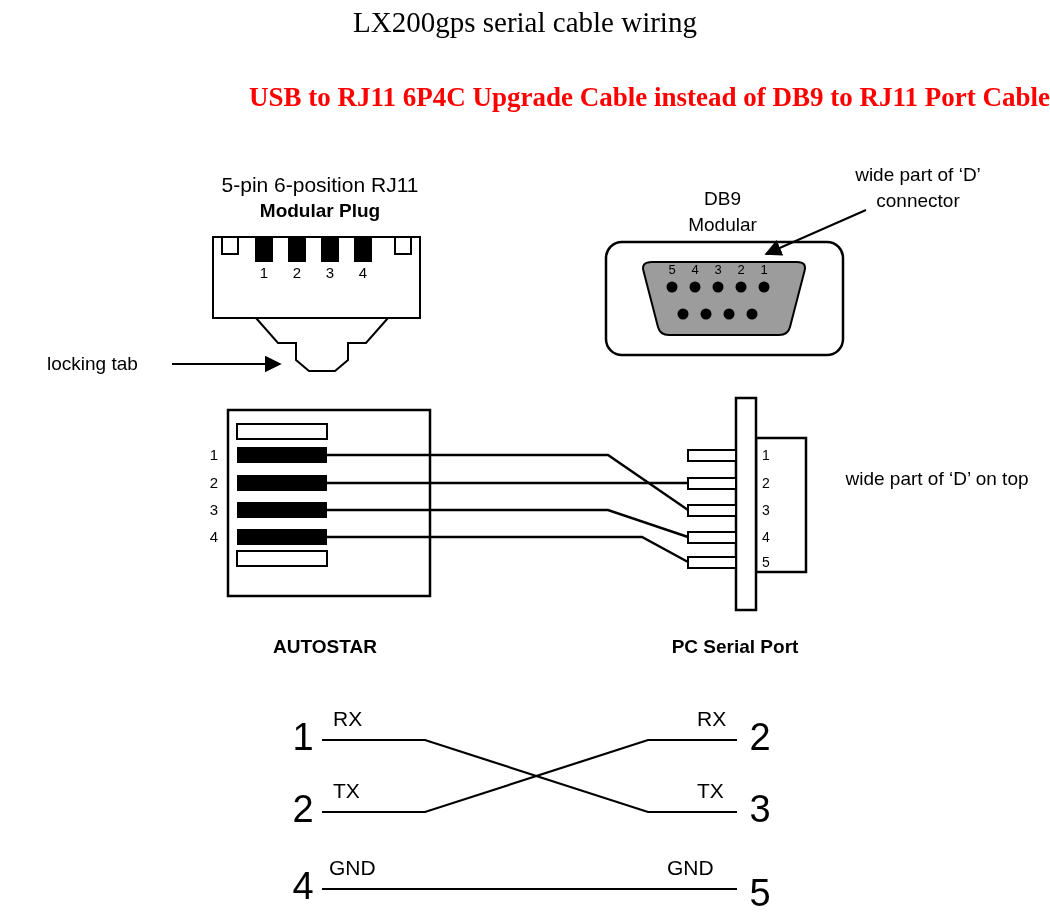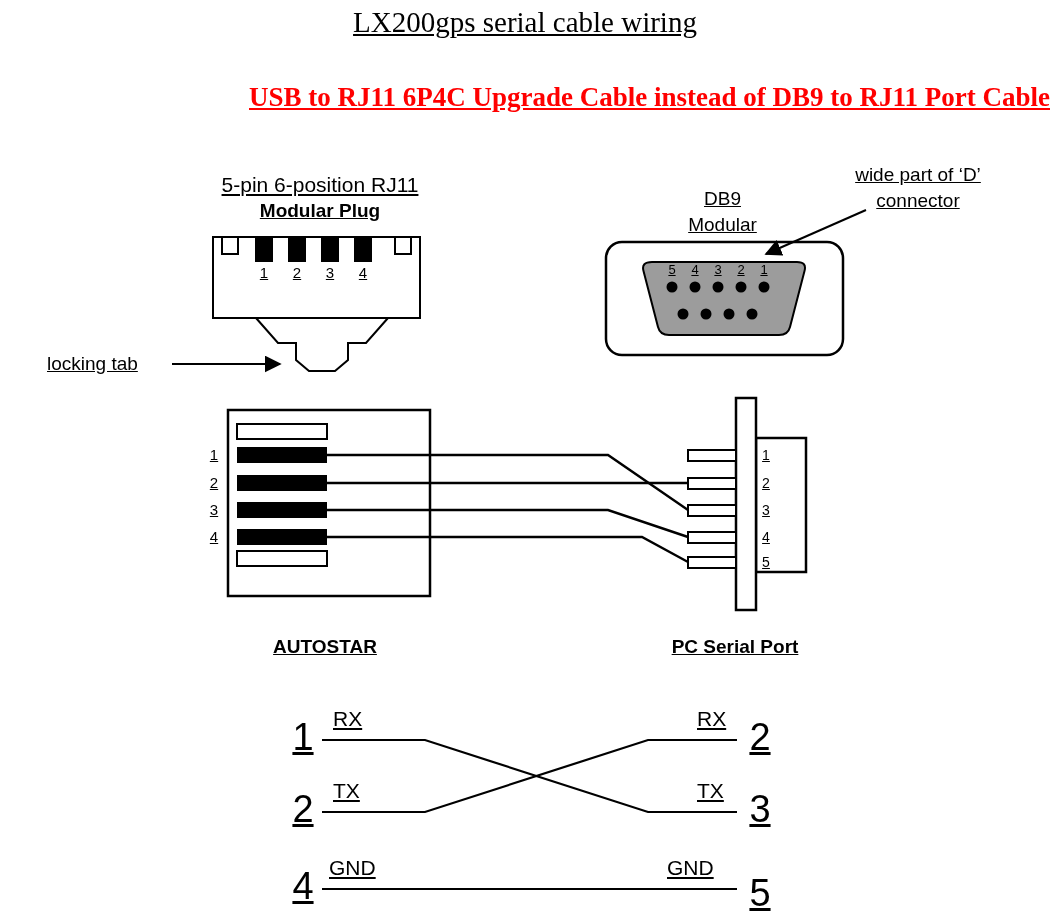--- a/index.html
+++ b/index.html
@@ -1,20 +1,20 @@
 <!DOCTYPE html>
 <html><head>
 <meta charset="utf-8">
 <style>
   html,body{margin:0;padding:0;background:#ffffff;}
   .canvas{
     position:relative;width:1050px;height:920px;background:#ffffff;
     font-family:"Liberation Sans",sans-serif;color:#000;overflow:hidden;
   }
-  .abs{position:absolute;text-decoration:underline;}
+  .abs{position:absolute;}
   .center{text-align:center;}
   .title{
     top:6px;left:0;width:1050px;text-align:center;
     font-family:"Liberation Serif",serif;font-size:29px;color:#000;
   }
   .subtitle{
     top:82px;left:0;width:1050px;text-align:right;
     font-family:"Liberation Serif",serif;font-size:27px;font-weight:bold;color:#ff0000;
   }
   .lbl{font-size:19px;line-height:26px;}
@@ -122,20 +122,21 @@
     <div class="lbl">wide part of ‘D’</div>
     <div class="lbl">connector</div>
   </div>
   <span class="abs pin-num-xs" style="left:664px;top:262px;width:16px;">5</span>
   <span class="abs pin-num-xs" style="left:687px;top:262px;width:16px;">4</span>
   <span class="abs pin-num-xs" style="left:710px;top:262px;width:16px;">3</span>
   <span class="abs pin-num-xs" style="left:733px;top:262px;width:16px;">2</span>
   <span class="abs pin-num-xs" style="left:756px;top:262px;width:16px;">1</span>
 
   <div class="abs center" style="left:828px;top:466px;width:218px;">
+    <div class="lbl">wide part of ‘D’ on top</div>
   </div>
 
   <span class="abs pin-num-sm" style="left:206px;top:446px;width:16px;">1</span>
   <span class="abs pin-num-sm" style="left:206px;top:474px;width:16px;">2</span>
   <span class="abs pin-num-sm" style="left:206px;top:501px;width:16px;">3</span>
   <span class="abs pin-num-sm" style="left:206px;top:528px;width:16px;">4</span>
 
   <span class="abs pin-num-side" style="left:759px;top:447px;width:14px;">1</span>
   <span class="abs pin-num-side" style="left:759px;top:475px;width:14px;">2</span>
   <span class="abs pin-num-side" style="left:759px;top:502px;width:14px;">3</span>

